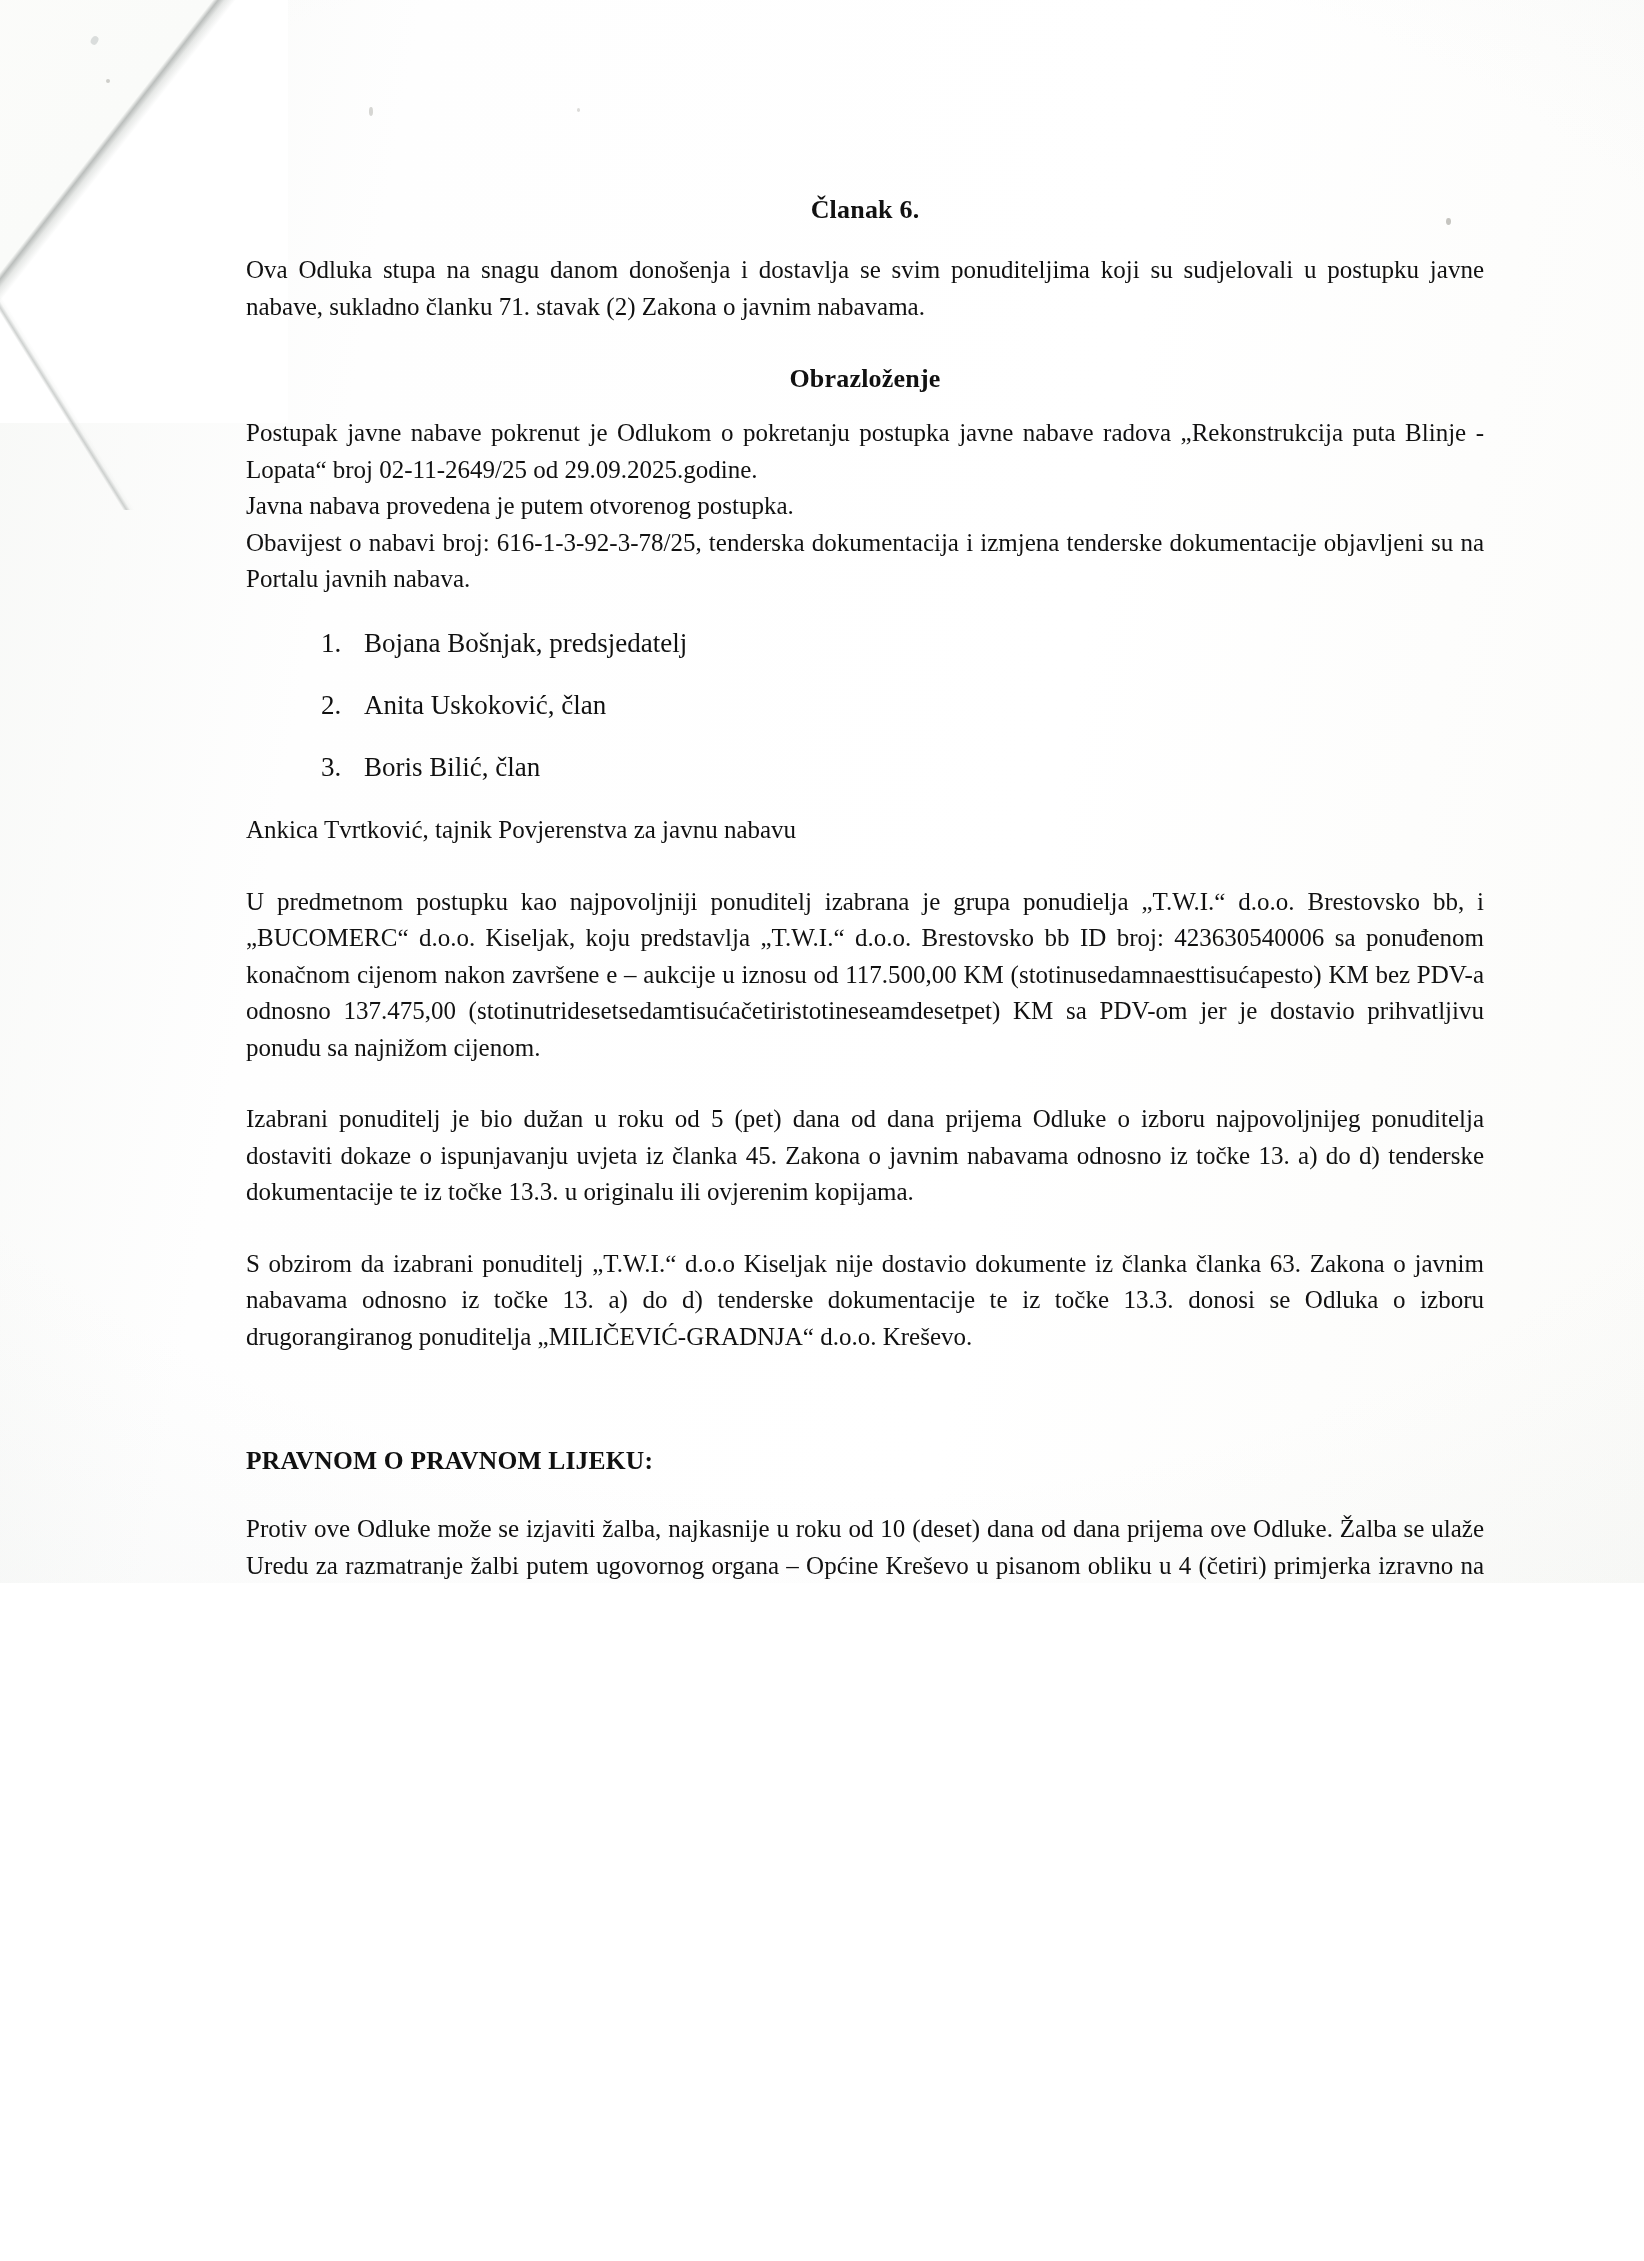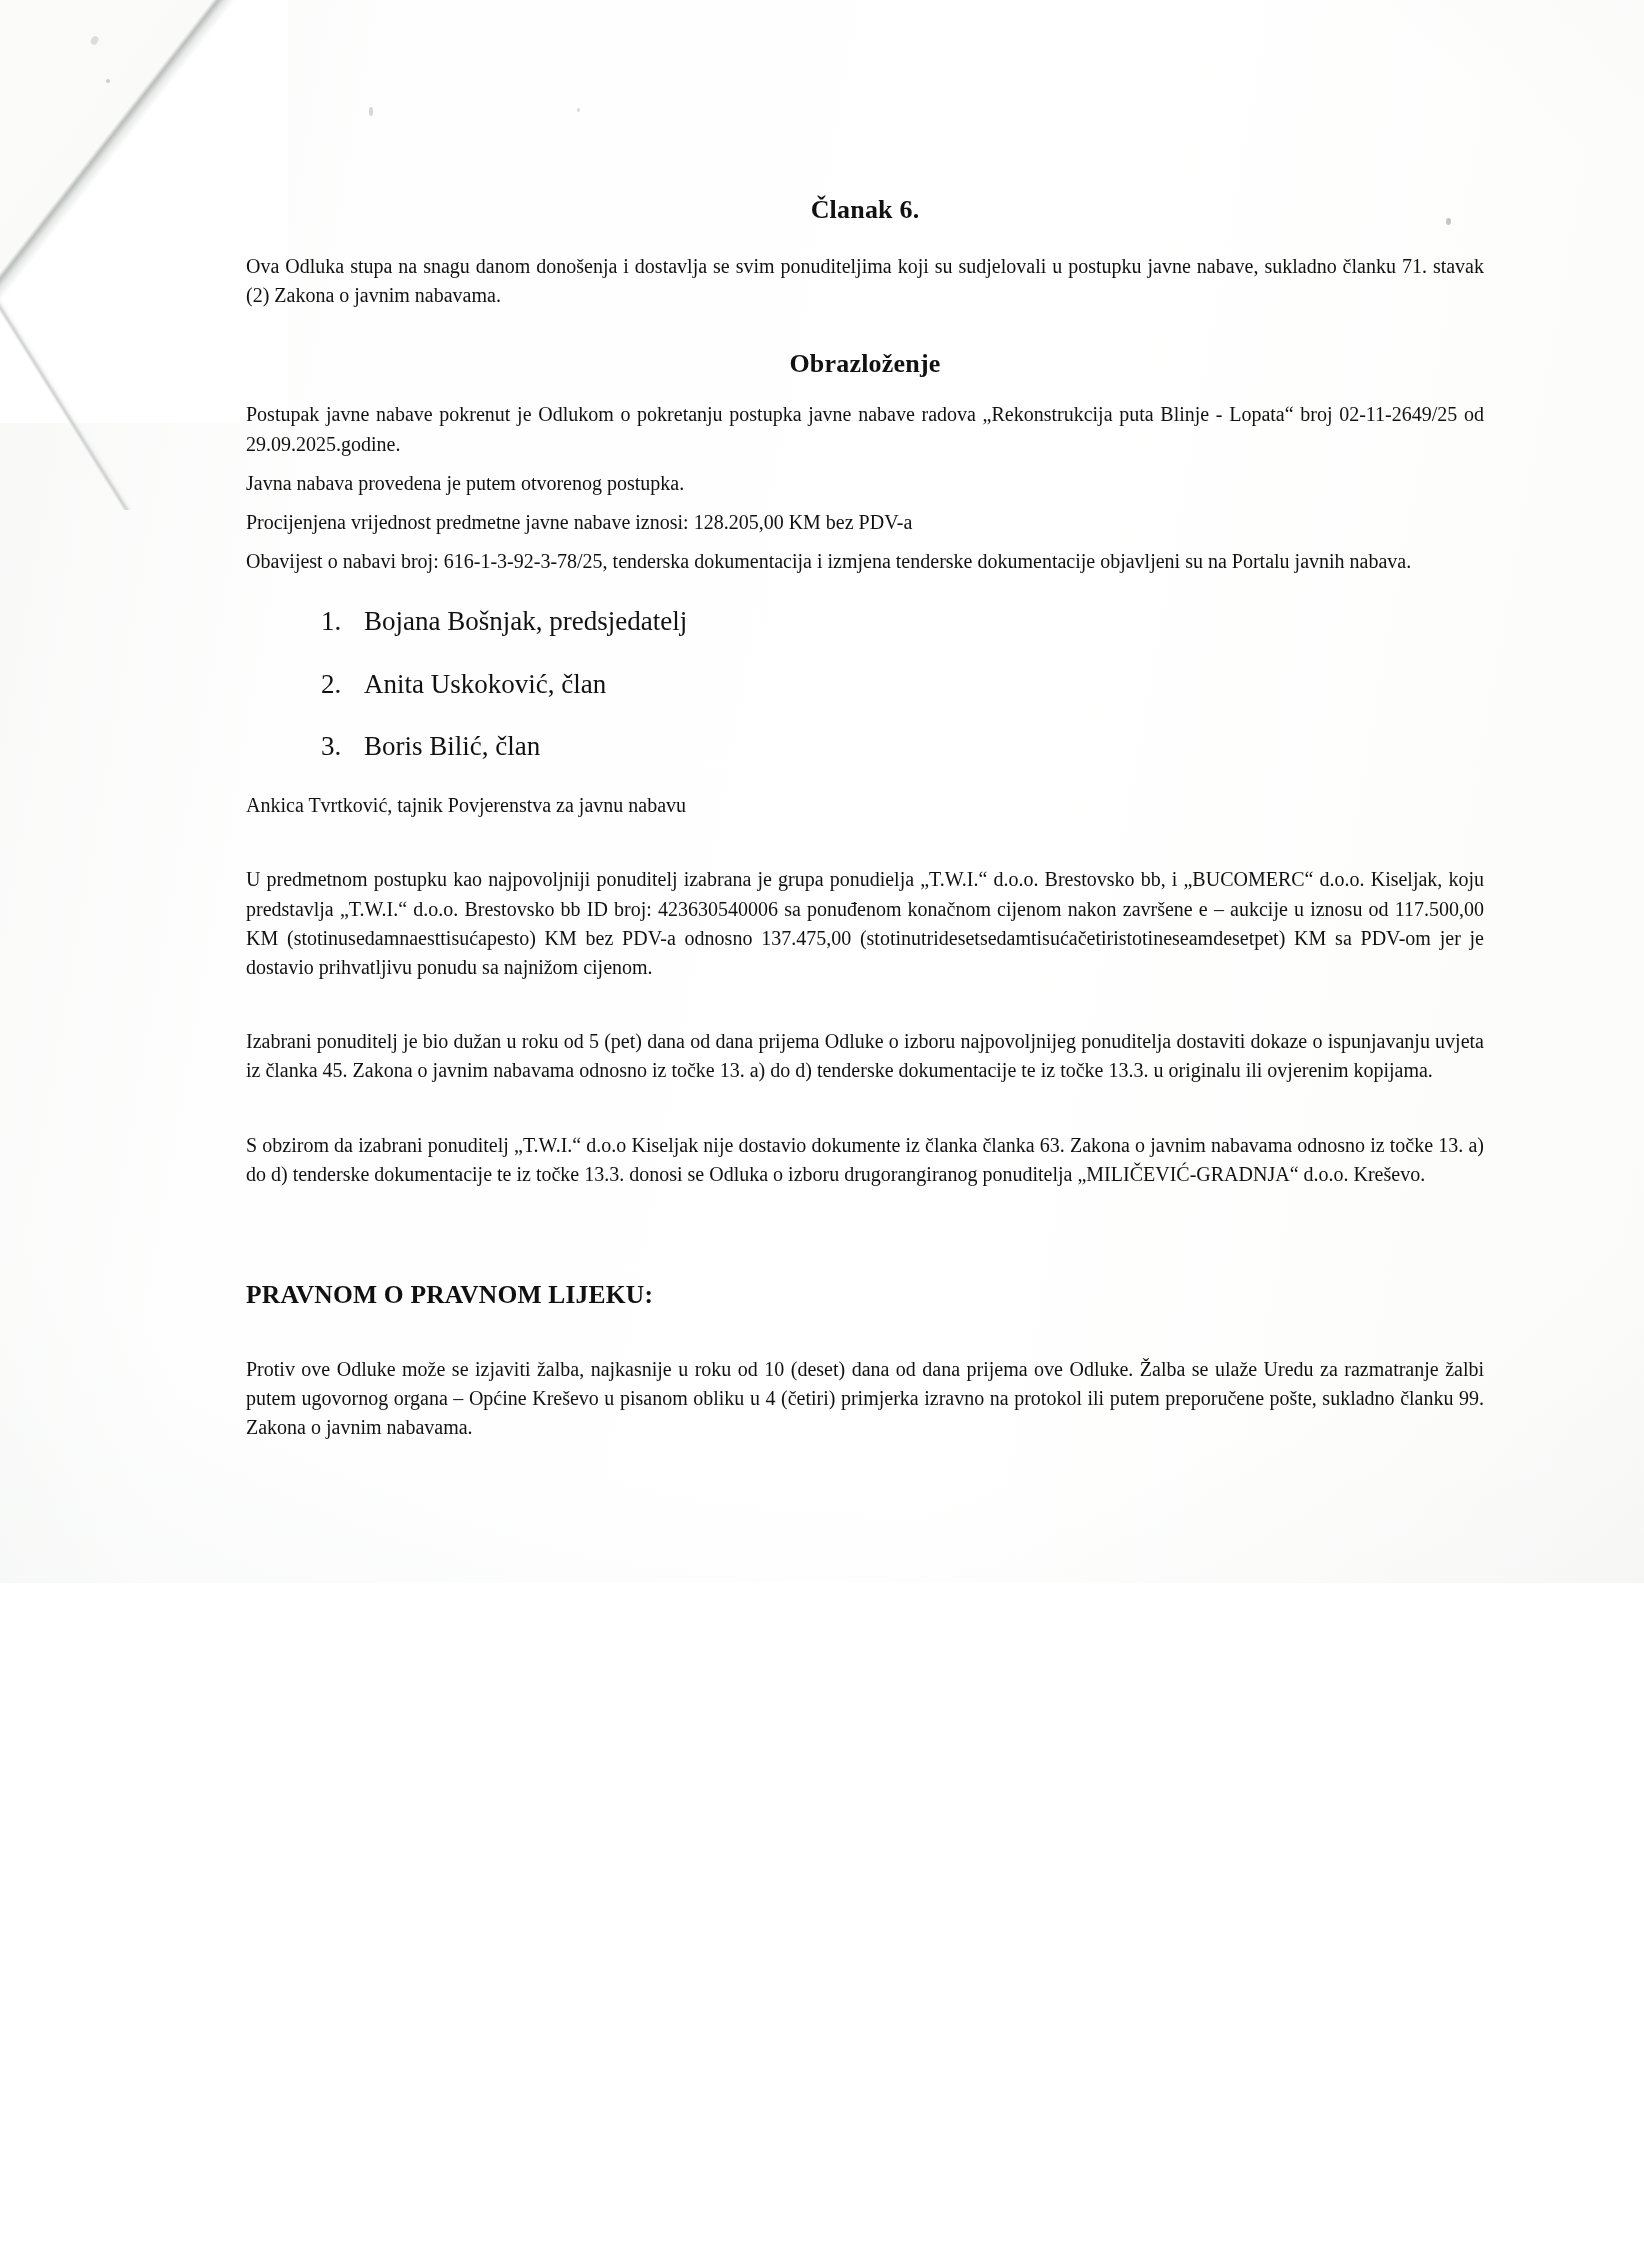--- a/index.html
+++ b/index.html
@@ -100,23 +100,23 @@
   }
 
   h1.doc-heading { margin-bottom: 27px; }
 
   .section-heading-wrap {
     margin-top: 39px;
     margin-bottom: 21px;
   }
 
   p.para {
-    font-size: 20px;
+    font-size: 25px;
     line-height: 1.46;
-    margin: 10px 0 0 0;
+    margin: 0 0 0 0;
     text-align: justify;
     text-justify: inter-word;
     hyphens: none;
   }
   p.para.tight { margin-bottom: 0; }
 
   .no-justify { text-align: left; }
 
   ol.members {
     font-size: 27px;
@@ -164,21 +164,20 @@
     <p class="para">Ova Odluka stupa na snagu danom donošenja i dostavlja se svim ponuditeljima koji su sudjelovali u postupku javne nabave, sukladno članku 71. stavak (2) Zakona o javnim nabavama.</p>
 
     <div class="section-heading-wrap">
       <h2 class="section-heading">Obrazloženje</h2>
     </div>
 
     <p class="para tight">Postupak javne nabave pokrenut je Odlukom o pokretanju postupka javne nabave radova „Rekonstrukcija puta Blinje - Lopata“ broj 02-11-2649/25 od 29.09.2025.godine.</p>
 
     <p class="para tight no-justify">Javna nabava provedena je putem otvorenog postupka.</p>
 
-    <p class="para tight no-justify">Procijenjena vrijednost predmetne javne nabave iznosi: 128.205,00 KM bez PDV-a</p>
 
     <p class="para tight">Obavijest o nabavi broj: 616-1-3-92-3-78/25, tenderska dokumentacija i izmjena tenderske dokumentacije objavljeni su na Portalu javnih nabava.</p>
 
 
     <ol class="members">
       <li>Bojana Bošnjak, predsjedatelj</li>
       <li>Anita Uskoković, član</li>
       <li>Boris Bilić, član</li>
     </ol>
 

